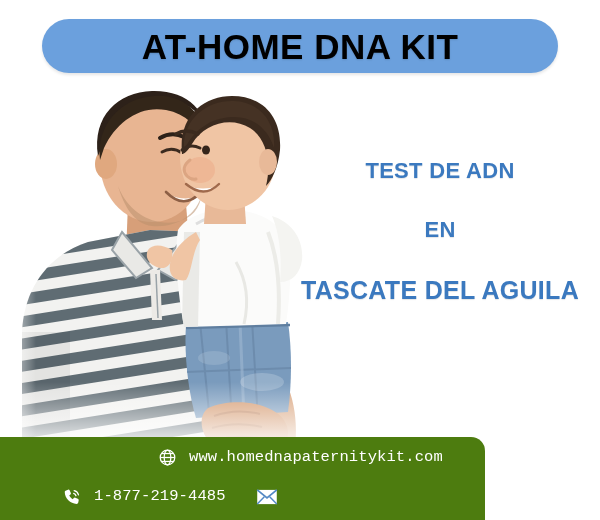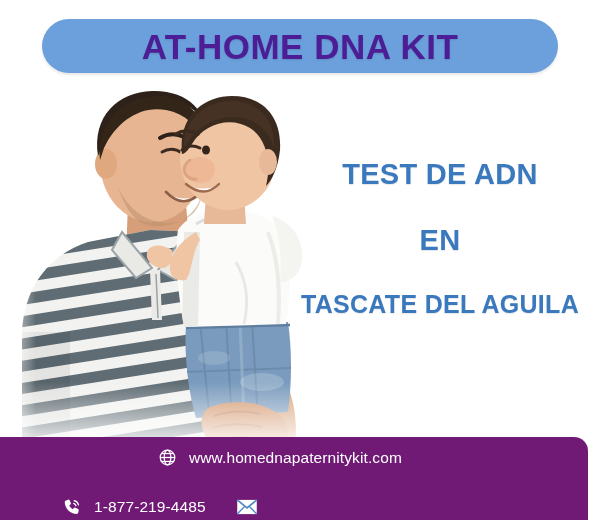--- a/index.html
+++ b/index.html
@@ -26,21 +26,21 @@
     width: 516px;
     height: 54px;
     background: #6ba0dd;
     border-radius: 27px;
     display: flex;
     align-items: center;
     justify-content: center;
     box-shadow: 0 2px 3px rgba(0,0,0,0.10);
   }
   .banner-title {
-    color: #4c1d95;
+    color: #000000;
     font-size: 35px;
     font-weight: bold;
     letter-spacing: 0.5px;
     line-height: 1;
     white-space: nowrap;
     text-shadow: 0 1px 2px rgba(0,0,0,0.13);
   }
 
   
   .photo-wrap {
@@ -56,54 +56,55 @@
   
   .headline-block {
     position: absolute;
     left: 290px;
     top: 160px;
     width: 300px;
     text-align: center;
   }
   .headline-line {
     color: #3b79bf;
-    font-size: 29px;
+    font-size: 22px;
     font-weight: bold;
     letter-spacing: 0.3px;
     line-height: 1;
     white-space: nowrap;
     text-shadow: 0 1px 1px rgba(0,0,0,0.10);
   }
   .hl-1 { margin-bottom: 37px; }
   .hl-2 { margin-bottom: 37px; }
   .hl-3 { font-size: 25px; }
 
   
   .footer-bar {
     position: absolute;
     left: 0;
     bottom: 0;
-    width: 588px;
+    width: 485px;
     height: 83px;
-    background: #701a75;
+    background: #4d7c0f;
     border-top-right-radius: 14px;
+    font-family: Liberation Mono, monospace;
   }
   .footer-row {
     position: absolute;
     display: flex;
     align-items: center;
     white-space: nowrap;
   }
   .footer-row-web {
     left: 158px;
     top: 11px;
   }
   .footer-row-bottom {
     left: 62px;
-    top: 60px;
+    top: 50px;
     display: flex;
     align-items: center;
   }
   .footer-text {
     color: #ffffff;
     font-size: 15.5px;
     letter-spacing: 0.1px;
     line-height: 1;
   }
   .footer-icon {

